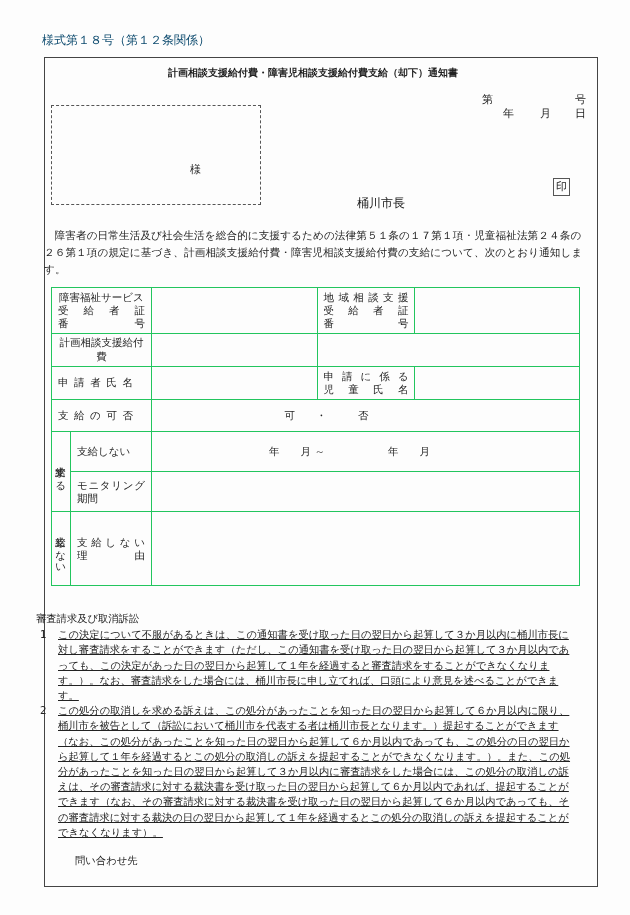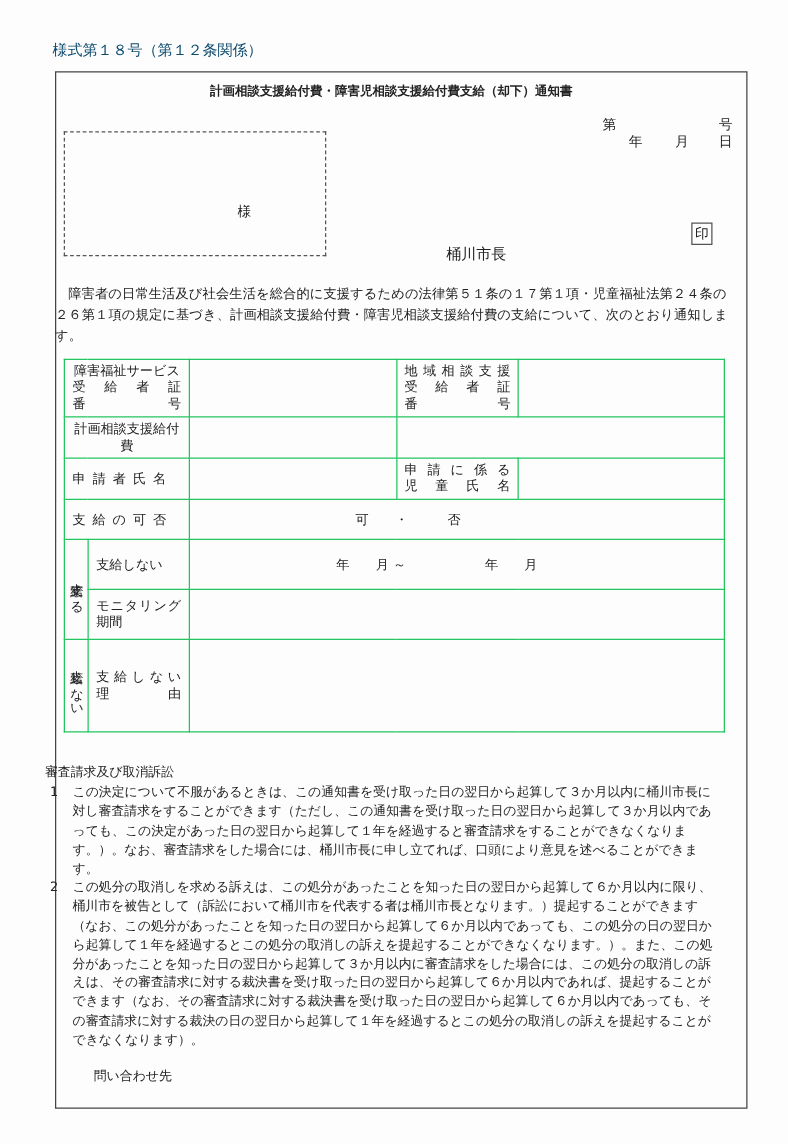--- a/index.html
+++ b/index.html
@@ -30,21 +30,21 @@
   .dots { display:flex; height:100%; }
   .dots span { flex:1; border-right:1px dotted #aaa; }
   .dots span:last-child { border-right:none; }
   .center { text-align:center; }
   .vert { writing-mode:vertical-rl; text-orientation:upright; font-size:10.5px; letter-spacing:1px; text-align:center; }
 
   .appeal { left:36px; top:601px; width:540px; font-size:10.3px; line-height:15.2px;margin-top:10px; }
   .appeal .head { margin-bottom:1px; }
   .appeal .item { display:flex; }
   .appeal .num { width:18px; flex:none; padding-left:4px; }
-  .appeal .txt { flex:1; }
+  .appeal .txt { flex:1;text-decoration:underline; }
   .inquiry { left:75px; top:854px; font-size:10.3px; }
 </style>
 </head>
 <body>
 
 <div class="abs form-code">様式第１８号（第１２条関係）</div>
 <div class="abs frame"></div>
 <div class="abs title">計画相談支援給付費・障害児相談支援給付費支給（却下）通知書</div>
 
 <div class="abs doc-no-label">第</div>

